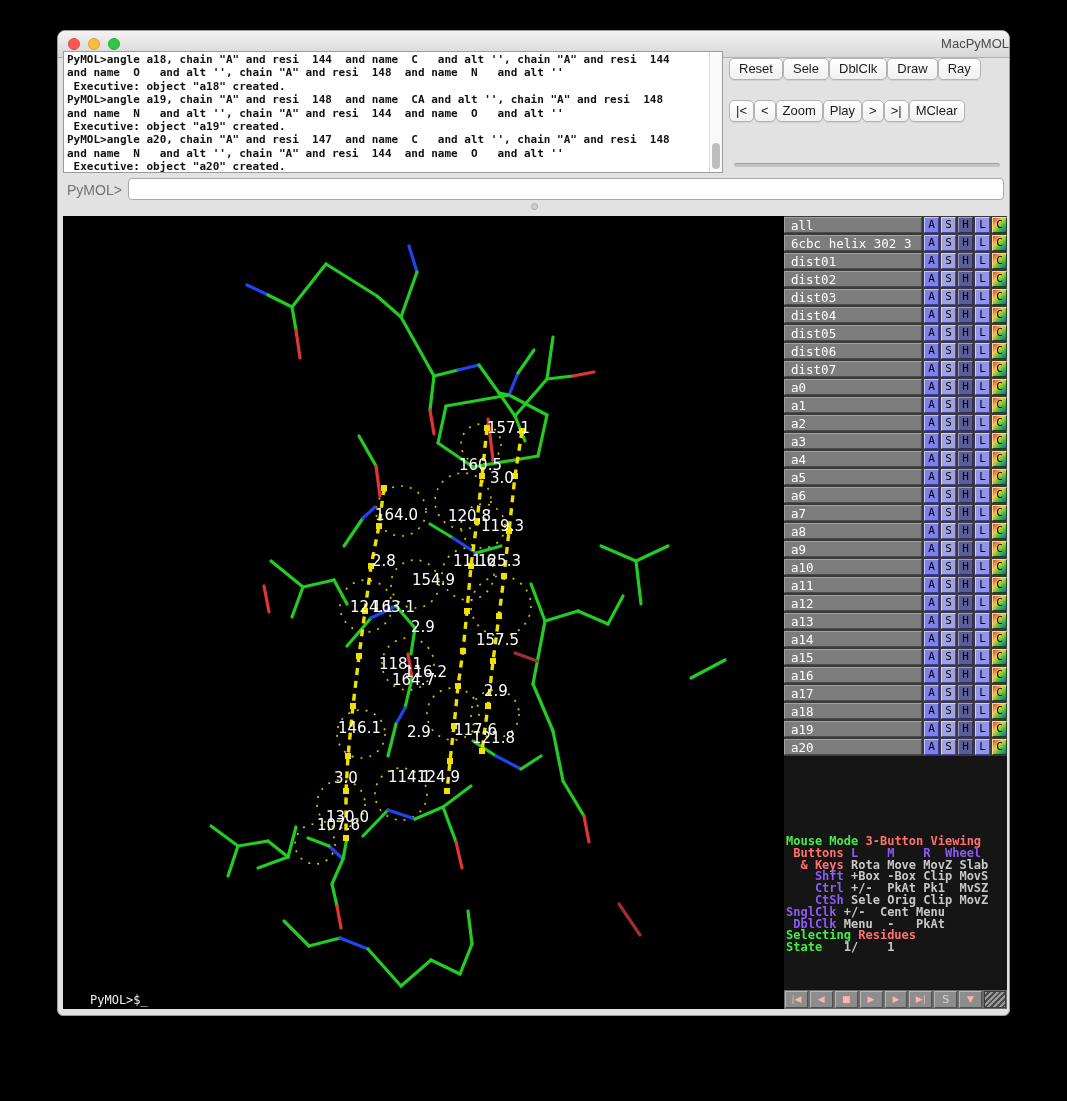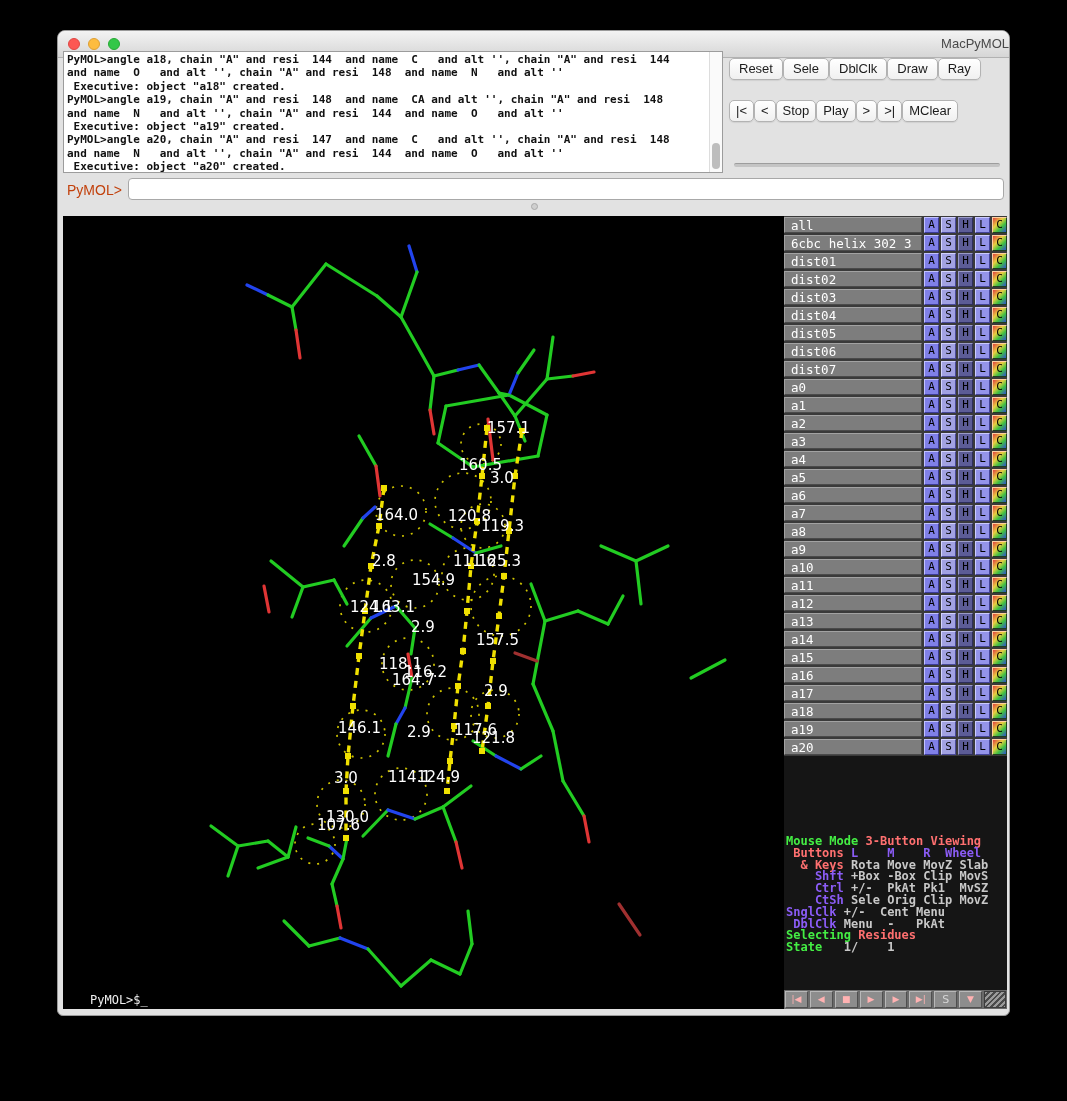--- a/index.html
+++ b/index.html
@@ -23,21 +23,21 @@
   .cthumb{position:absolute;right:2px;bottom:3px;width:8px;height:26px;border-radius:4px;background:#bdbdbd;}
 
   .toolbar{position:absolute;left:671px;top:27px;width:278px;}
   .trow{display:flex;margin-bottom:20px;}
   .mbtn{background:linear-gradient(#ffffff,#f0f0f0);border:1px solid #b3b3b3;border-radius:5px;
     font-size:13px;color:#1c1c1c;padding:2px 9px;line-height:16px;box-shadow:0 1px 1px rgba(0,0,0,.08);white-space:nowrap;}
   .trow3 .mbtn{padding:2px 6px;}
   .mslider{position:absolute;left:676px;top:132px;width:266px;height:3px;background:#c4c4c4;
     border-radius:2px;border-top:1px solid #9d9d9d;}
 
-  .promptrow-label{position:absolute;left:9px;top:151px;font-size:14px;color:#c2410c;}
+  .promptrow-label{position:absolute;left:9px;top:151px;font-size:14px;color:#737373;}
   .prompt-input{position:absolute;left:70px;top:147px;width:876px;height:22px;box-sizing:border-box;
     border:1px solid #a8a8a8;border-radius:4px;background:#fff;font-size:13px;padding:0 6px;outline:none;}
   .splitdot{position:absolute;left:473px;top:172px;width:7px;height:7px;border-radius:50%;
     background:#cfcfcf;border:1px solid #a8a8a8;box-sizing:border-box;}
 
   .main{position:absolute;left:5px;top:185px;width:944px;height:793px;background:#000;}
   .viewport{position:absolute;left:0;top:0;width:720px;height:793px;background:#000;overflow:hidden;}
   .vp-prompt{position:absolute;left:0;bottom:0;height:18px;width:100%;color:#eee;
     font-family:"DejaVu Sans Mono",monospace;font-size:12px;padding:2px 4px;box-sizing:border-box;margin-left:23px;}
 
@@ -89,21 +89,21 @@
     <div class="trow" id="trow1">
         <button class="mbtn">Reset</button>
         <button class="mbtn">Sele</button>
         <button class="mbtn">DblClk</button>
         <button class="mbtn">Draw</button>
         <button class="mbtn">Ray</button>
       </div>
     <div class="trow trow3" id="trow3">
         <button class="mbtn">|&lt;</button>
         <button class="mbtn">&lt;</button>
-        <button class="mbtn">Stop</button>
+        <button class="mbtn">Zoom</button>
         <button class="mbtn">Play</button>
         <button class="mbtn">&gt;</button>
         <button class="mbtn">&gt;|</button>
         <button class="mbtn">MClear</button>
       </div>
   </div>
   <div class="mslider"></div>
 
   <div class="promptrow-label">PyMOL&gt;</div>
   <input class="prompt-input" value="" placeholder="" style="">

